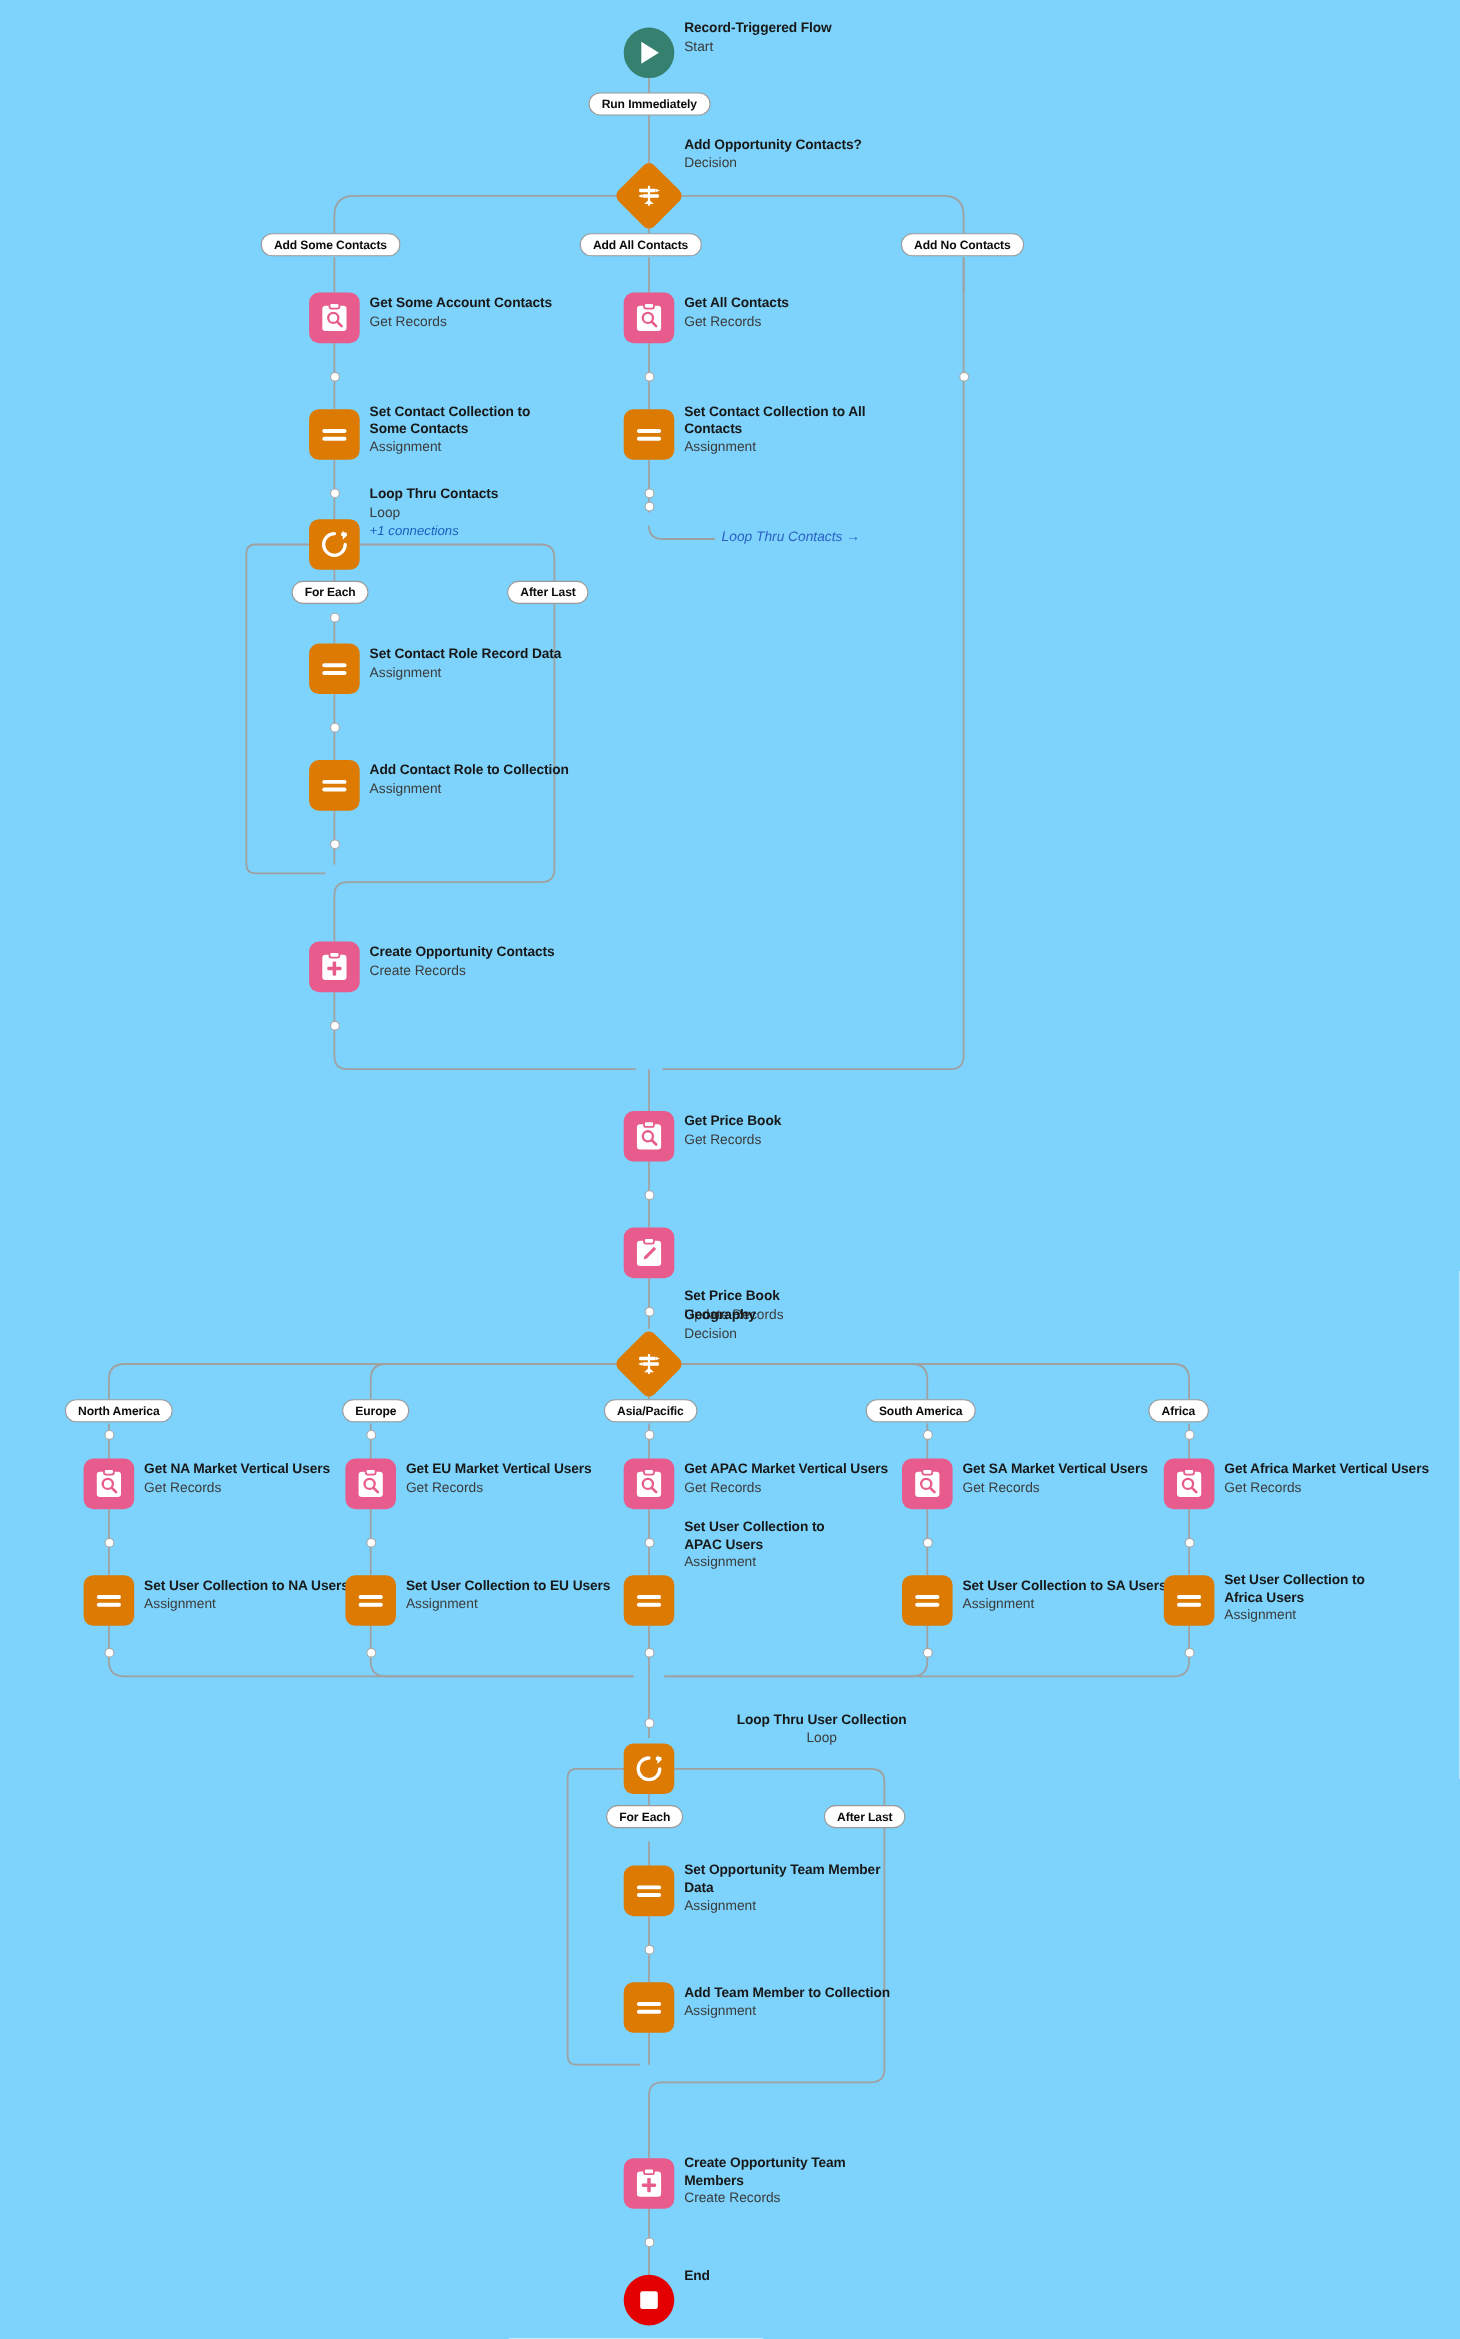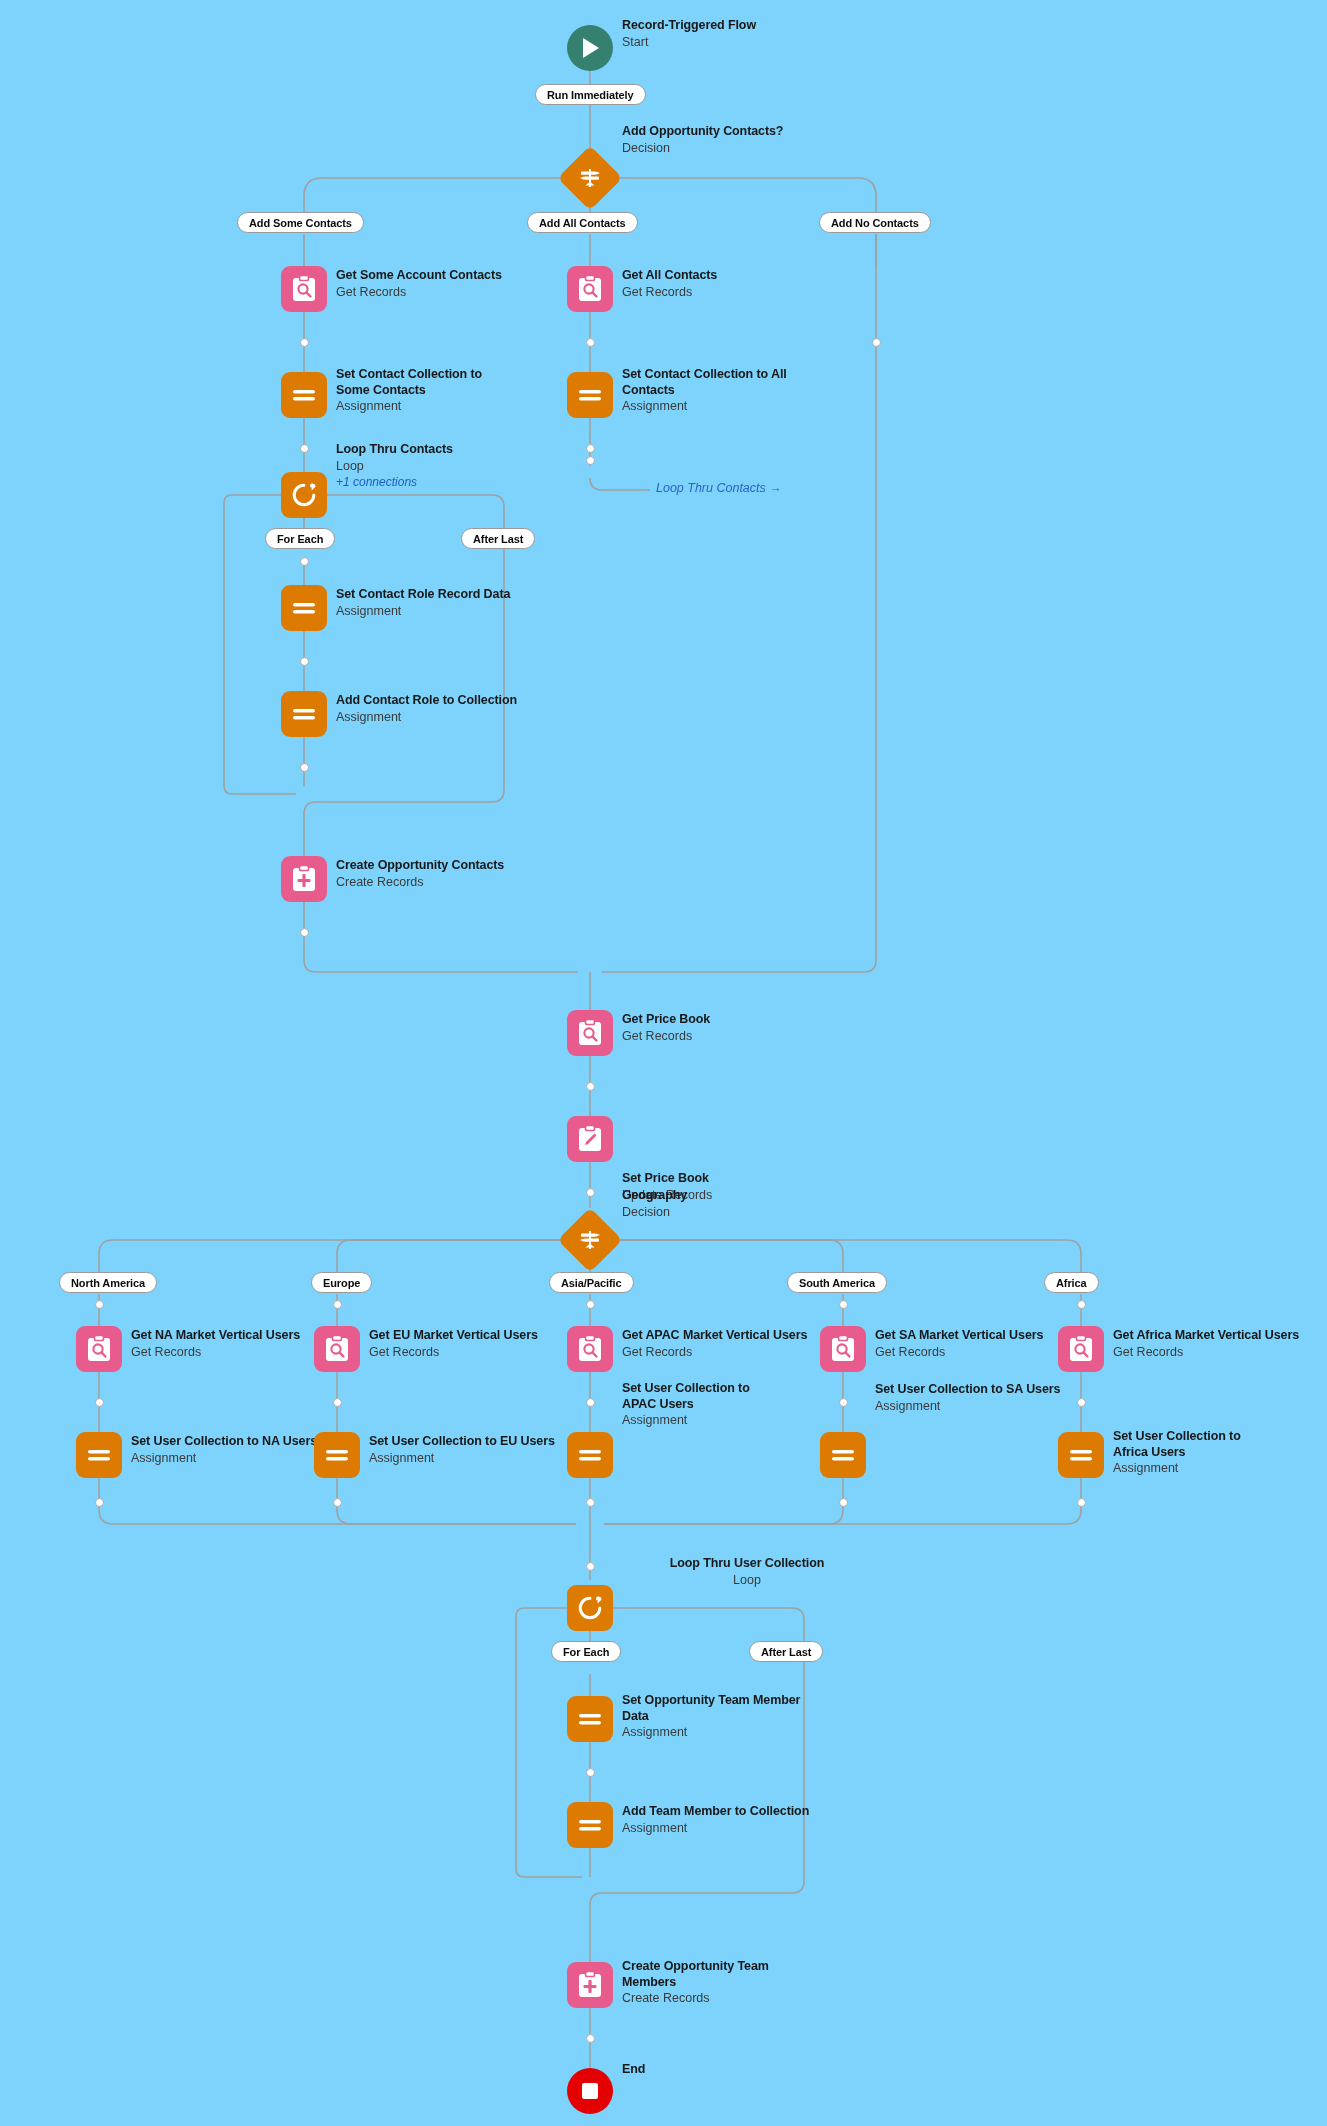--- a/index.html
+++ b/index.html
@@ -481,21 +481,21 @@
   <div class="ntxt" style="left:875px;top:1328px;width:180px;">
     <div class="ntitle">Get SA Market Vertical Users</div>
     <div class="nsub">Get Records</div>
   </div>
   <div class="ico ico-orange" style="left:820px;top:1432px;">
     <svg width="26" height="16" viewBox="0 0 26 16">
       <rect x="2" y="3" width="22" height="3.6" rx="1.8" fill="#ffffff"></rect>
       <rect x="2" y="10" width="22" height="3.6" rx="1.8" fill="#ffffff"></rect>
     </svg>
   </div>
-  <div class="ntxt" style="left:875px;top:1382px;width:190px;">
+  <div class="ntxt" style="left:875px;top:1434px;width:190px;">
     <div class="ntitle">Set User Collection to SA Users</div>
     <div class="nsub">Assignment</div>
   </div>
 
   <div class="ico ico-pink" style="left:1058px;top:1326px;">
     <svg width="26" height="28" viewBox="0 0 26 28">
       <rect x="2" y="3" width="22" height="23" rx="3" fill="#ffffff"></rect>
       <rect x="8.5" y="0.5" width="9" height="5" rx="1.8" fill="#ffffff" stroke="#e75c8c" stroke-width="1.6"></rect>
       <circle cx="12" cy="14" r="4.6" fill="none" stroke="#e75c8c" stroke-width="2.1"></circle>
       <line x1="15.4" y1="17.4" x2="19.5" y2="21.5" stroke="#e75c8c" stroke-width="2.4" stroke-linecap="round"></line>

